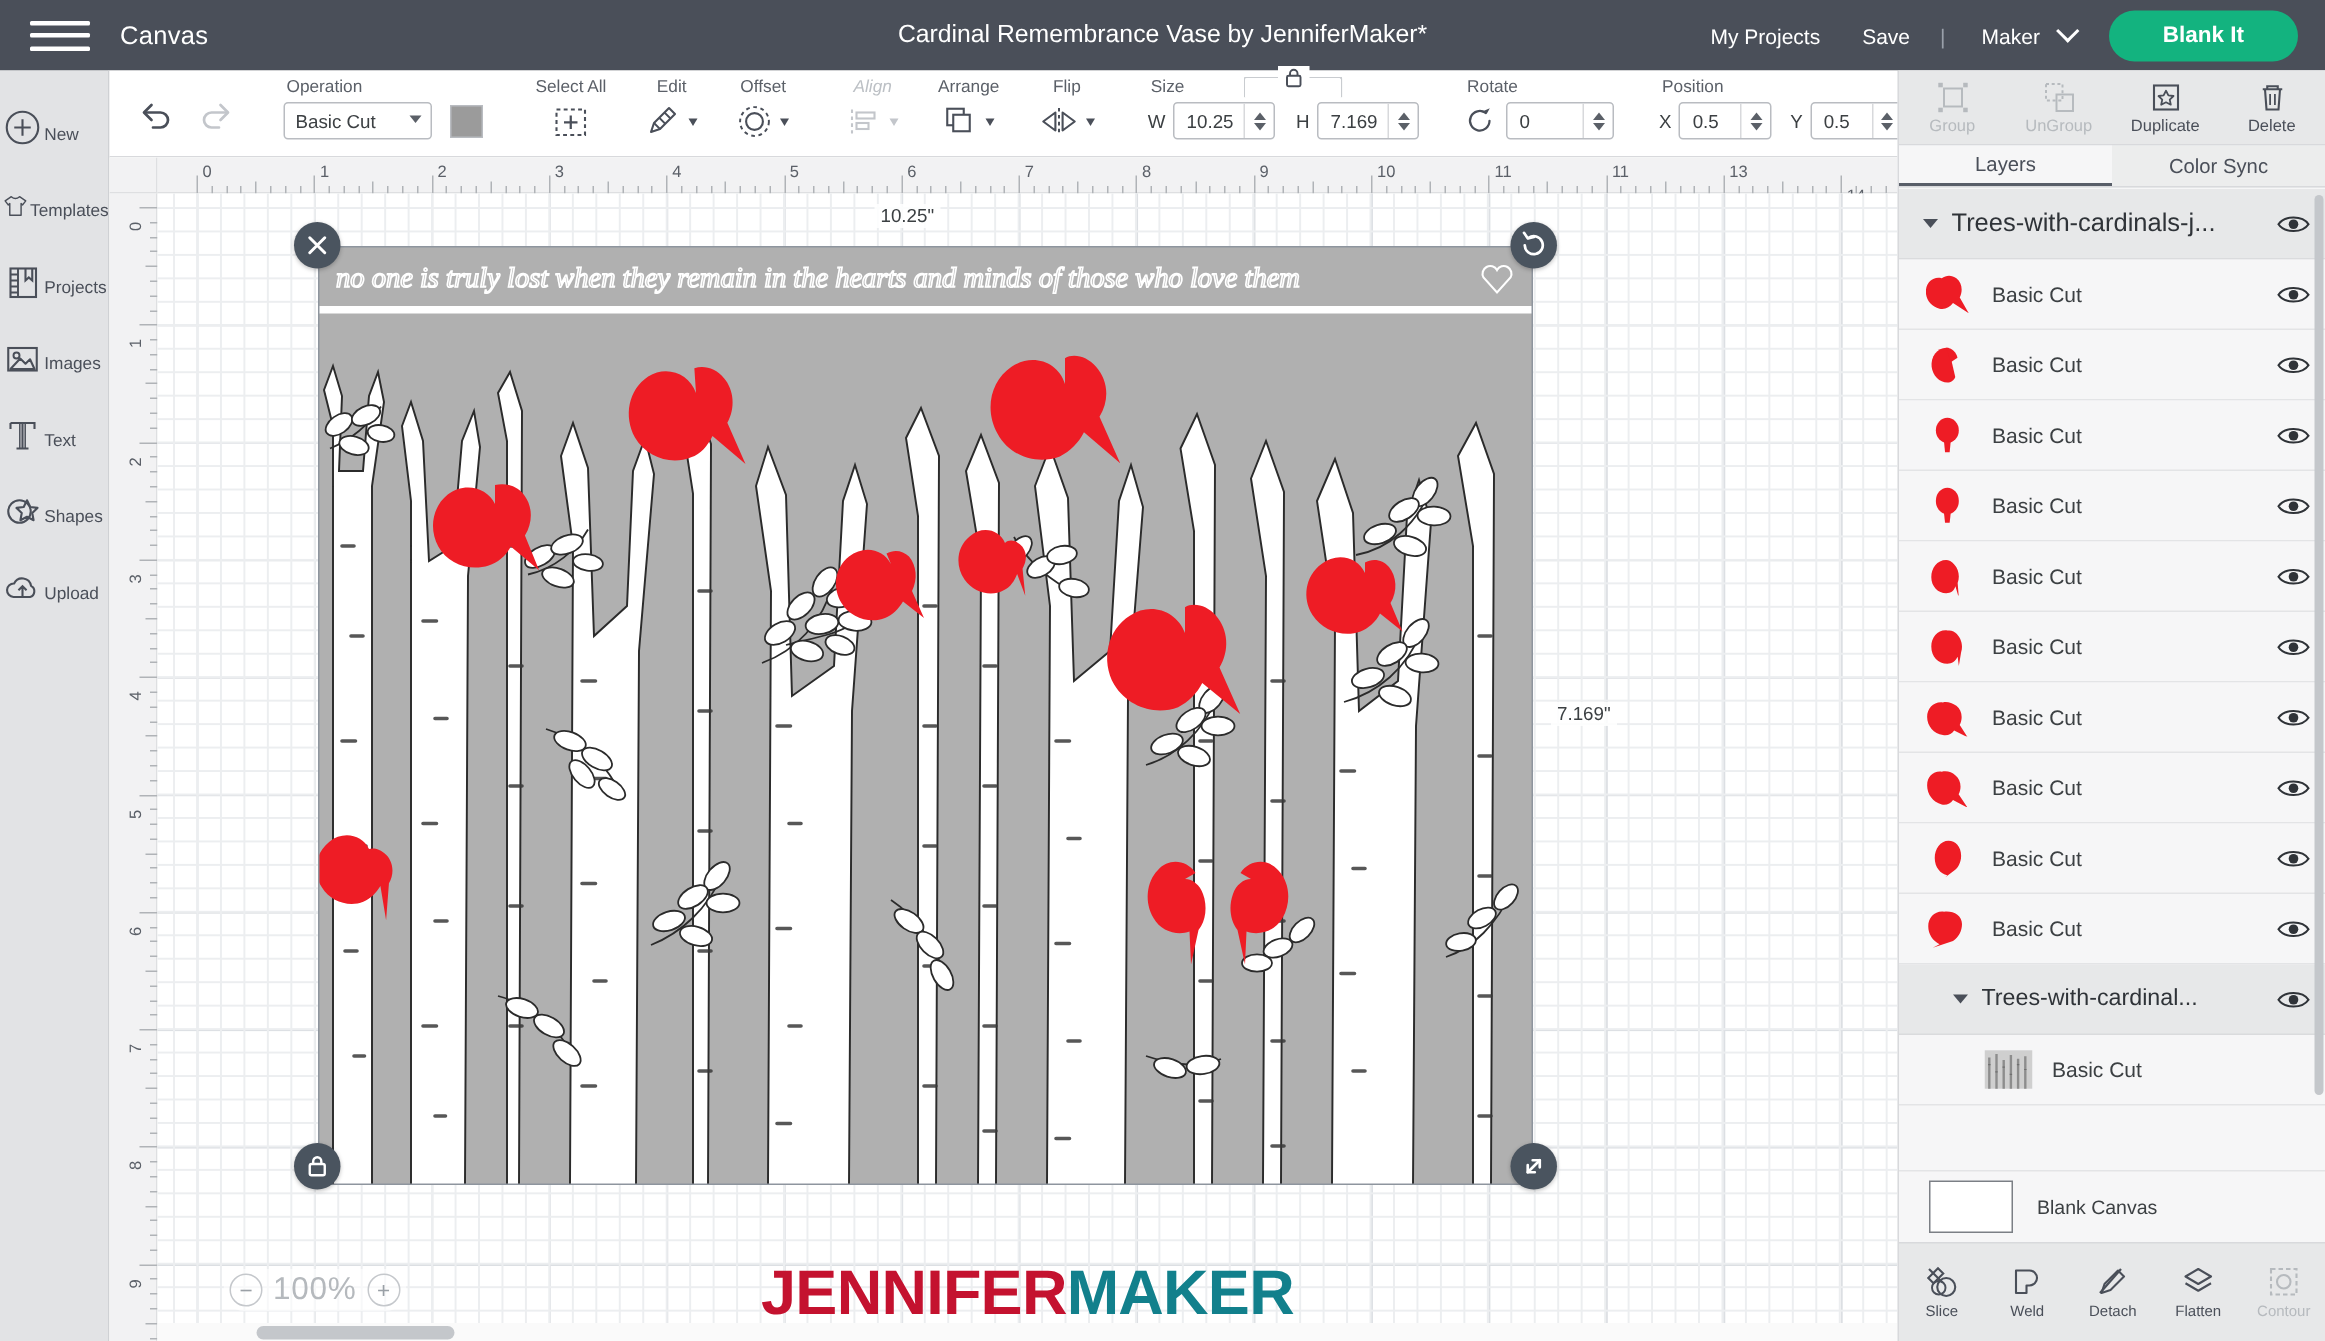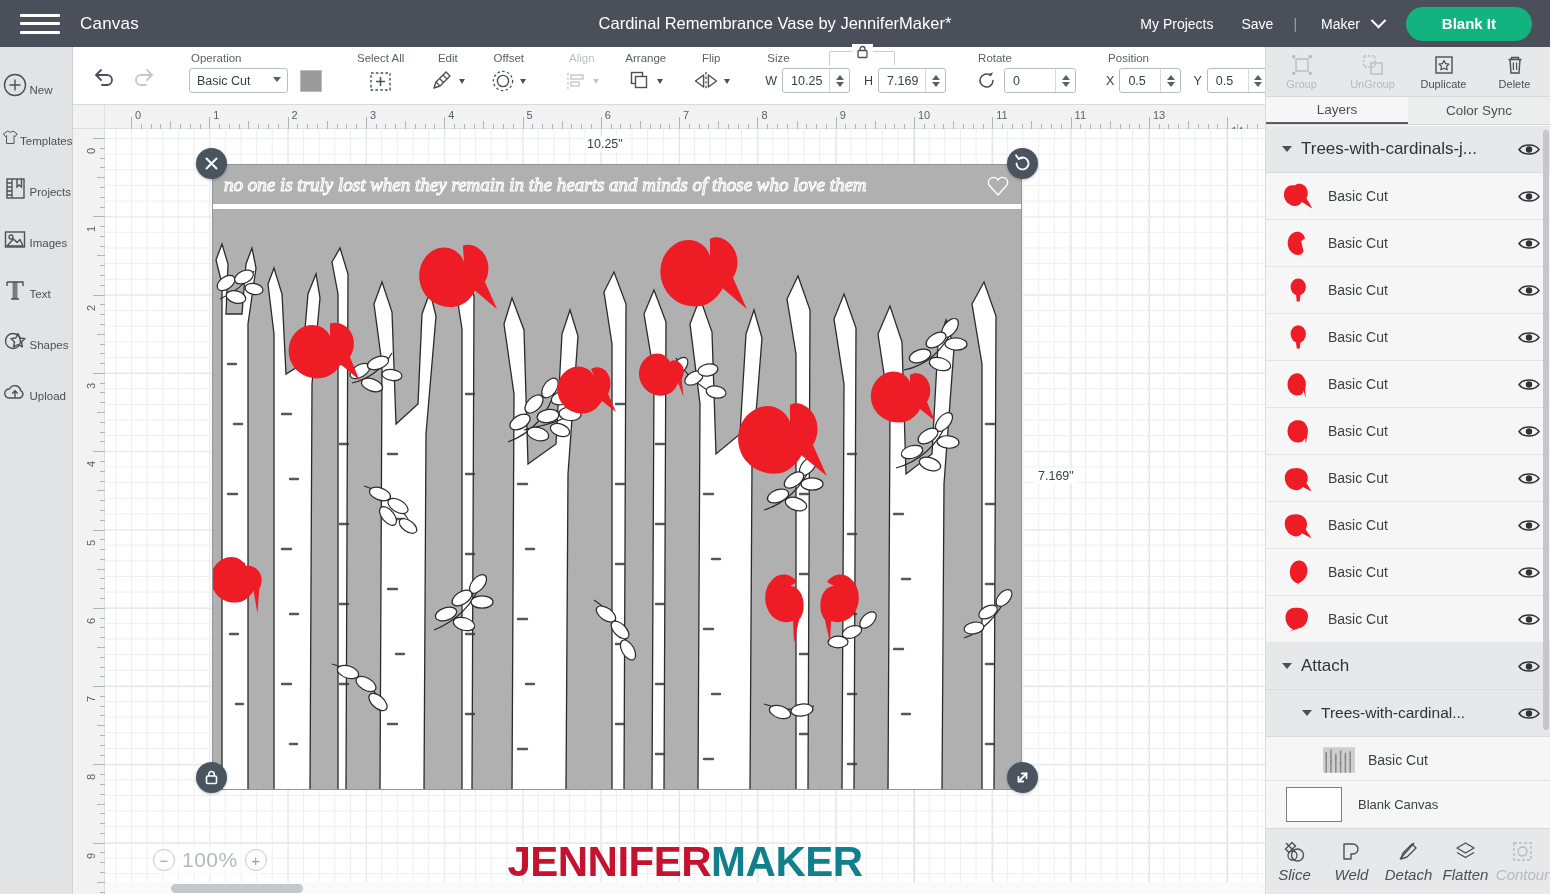--- a/index.html
+++ b/index.html
@@ -66,21 +66,21 @@
     width:99px; height:25px; border:1px solid #b9bcc1; border-radius:3px;
     background:#fff; font-size:12.5px; padding:0 20px 0 7px; color:#3c4043;
     font-family:"Liberation Sans", sans-serif; cursor:pointer;
   }
   .sel-caret{ position:absolute; right:7px; top:9px; width:0;height:0;
     border-left:4px solid transparent;border-right:4px solid transparent;border-top:5px solid #5b6068; pointer-events:none;}
   .swatch{ width:22px;height:22px;background:#9b9b9b;border:1px solid #b9bcc1;margin-left:12px;cursor:pointer;}
 
   .tool{ display:flex; flex-direction:column; align-items:center; padding:0 13px; cursor:pointer;}
   .tool .tl{ font-size:11.5px; color:#5b6068; margin-bottom:4px; white-space:nowrap;}
-  .tool.disabled .tl{ color:#bcc0c5; }
+  .tool.disabled .tl{ color:#bcc0c5;font-style:italic; }
   .tool .ic{ height:26px; display:flex;align-items:center;}
   .caret-sm{ width:0;height:0;border-left:3.5px solid transparent;border-right:3.5px solid transparent;
     border-top:5px solid #4a4f59; margin-left:4px;}
   .caret-sm.dim{ border-top-color:#c3c6cb;}
 
   .fld{ display:flex; align-items:center; }
   .fld .k{ font-size:12.5px; color:#3c4043; margin-right:5px; }
   .num{
     height:25px; border:1px solid #b9bcc1; border-radius:3px; background:#fff;
     display:flex; align-items:center; padding-left:8px; font-size:12.5px; color:#3c4043;
@@ -163,21 +163,21 @@
   .lrow .cut{ font-size:14px; color:#3c4043; }
   .thumb{ width:34px; height:34px; margin-right:12px; flex:none; display:flex;align-items:center;justify-content:center;}
   .eye{ margin-left:auto; width:22px; height:15px; flex:none;}
   #blankrow{ position:absolute; bottom:66px; left:0; width:285px; height:48px; background:#f6f6f7;
     display:flex;align-items:center;padding-left:20px; border-top:1px solid #e3e4e6;}
   #blankrow .sw{ width:56px;height:35px;background:#fff;border:1px solid #7b7f85; margin-right:16px;}
   #blankrow .bl{ font-size:13px; color:#3c4043;}
   #opsbar{ position:absolute; bottom:0; left:0; width:285px; height:66px; background:#e7e8e9;
     border-top:1px solid #d8d9dc; display:flex; align-items:center;}
   .ops{ flex:1; display:flex;flex-direction:column;align-items:center; cursor:pointer;}
-  .ops .ol{ font-size:15px; color:#4a4f59; margin-top:3px;font-style:italic;}
+  .ops .ol{ font-size:10px; color:#4a4f59; margin-top:3px;}
   .ops.disabled .ol{ color:#b6babe;}
 </style>
 </head>
 <body>
 
 <div id="topbar">
   <div id="hamburger">
     <span></span>
       <span></span>
       <span></span>
@@ -1141,28 +1141,20 @@
             <path d="M16 2 c-8 -1 -14 5 -14 13 c0 7 4 13 10 16 l-6 3 l18 -6 c5 -3 8 -9 8 -15 c0 -8 -8 -12 -16 -11 z" fill="#ee1c25"></path>
           </svg>
       </span>
       <span class="cut">Basic Cut</span>
       <svg class="eye" viewBox="0 0 22 15">
         <path d="M1 7.5 C5 1.5, 17 1.5, 21 7.5 C17 13.5, 5 13.5, 1 7.5 Z" fill="none" stroke="#2f3338" stroke-width="1.4"></path>
         <circle cx="11" cy="7.5" r="3.2" fill="#2f3338"></circle>
       </svg>
     </div>
 
-    <div class="lrow group">
-      <span class="arrow"></span>
-      <span class="nm">Attach</span>
-      <svg class="eye" viewBox="0 0 22 15">
-        <path d="M1 7.5 C5 1.5, 17 1.5, 21 7.5 C17 13.5, 5 13.5, 1 7.5 Z" fill="none" stroke="#2f3338" stroke-width="1.4"></path>
-        <circle cx="11" cy="7.5" r="3.2" fill="#2f3338"></circle>
-      </svg>
-    </div>
 
     <div class="lrow group" style="padding-left:36px;">
       <span class="arrow"></span>
       <span class="nm sub">Trees-with-cardinal...</span>
       <svg class="eye" viewBox="0 0 22 15">
         <path d="M1 7.5 C5 1.5, 17 1.5, 21 7.5 C17 13.5, 5 13.5, 1 7.5 Z" fill="none" stroke="#2f3338" stroke-width="1.4"></path>
         <circle cx="11" cy="7.5" r="3.2" fill="#2f3338"></circle>
       </svg>
     </div>
 

